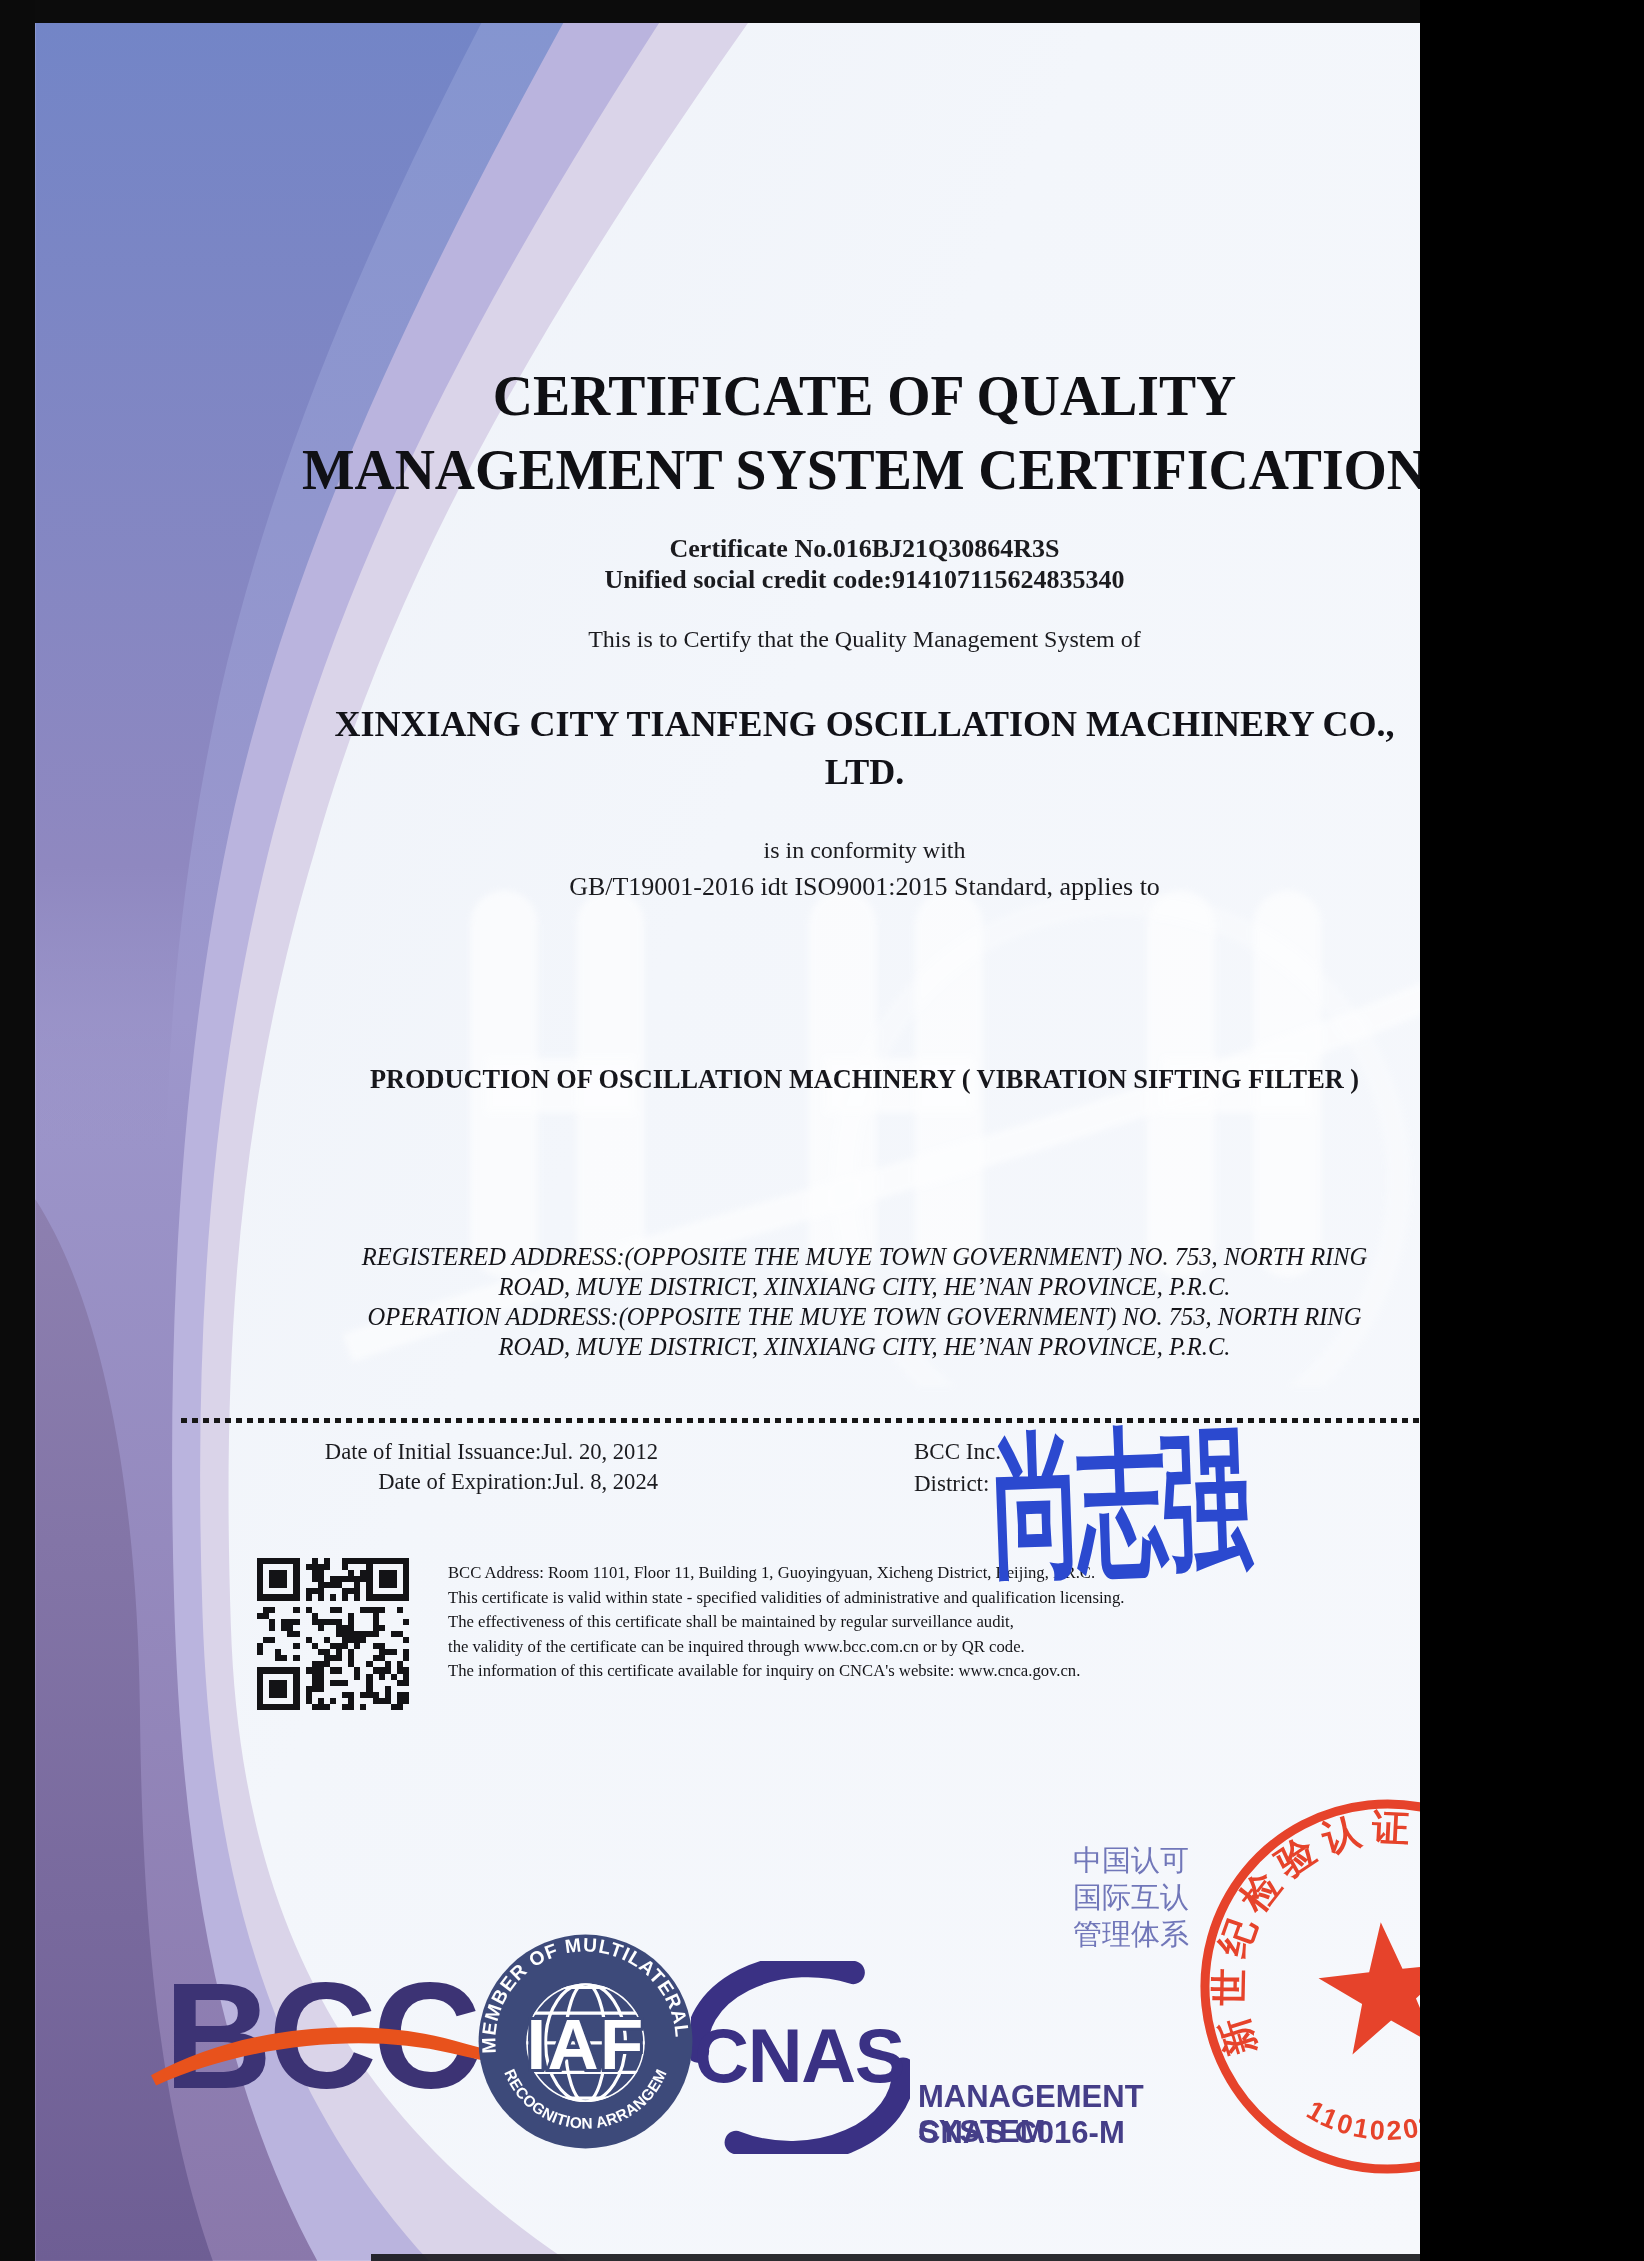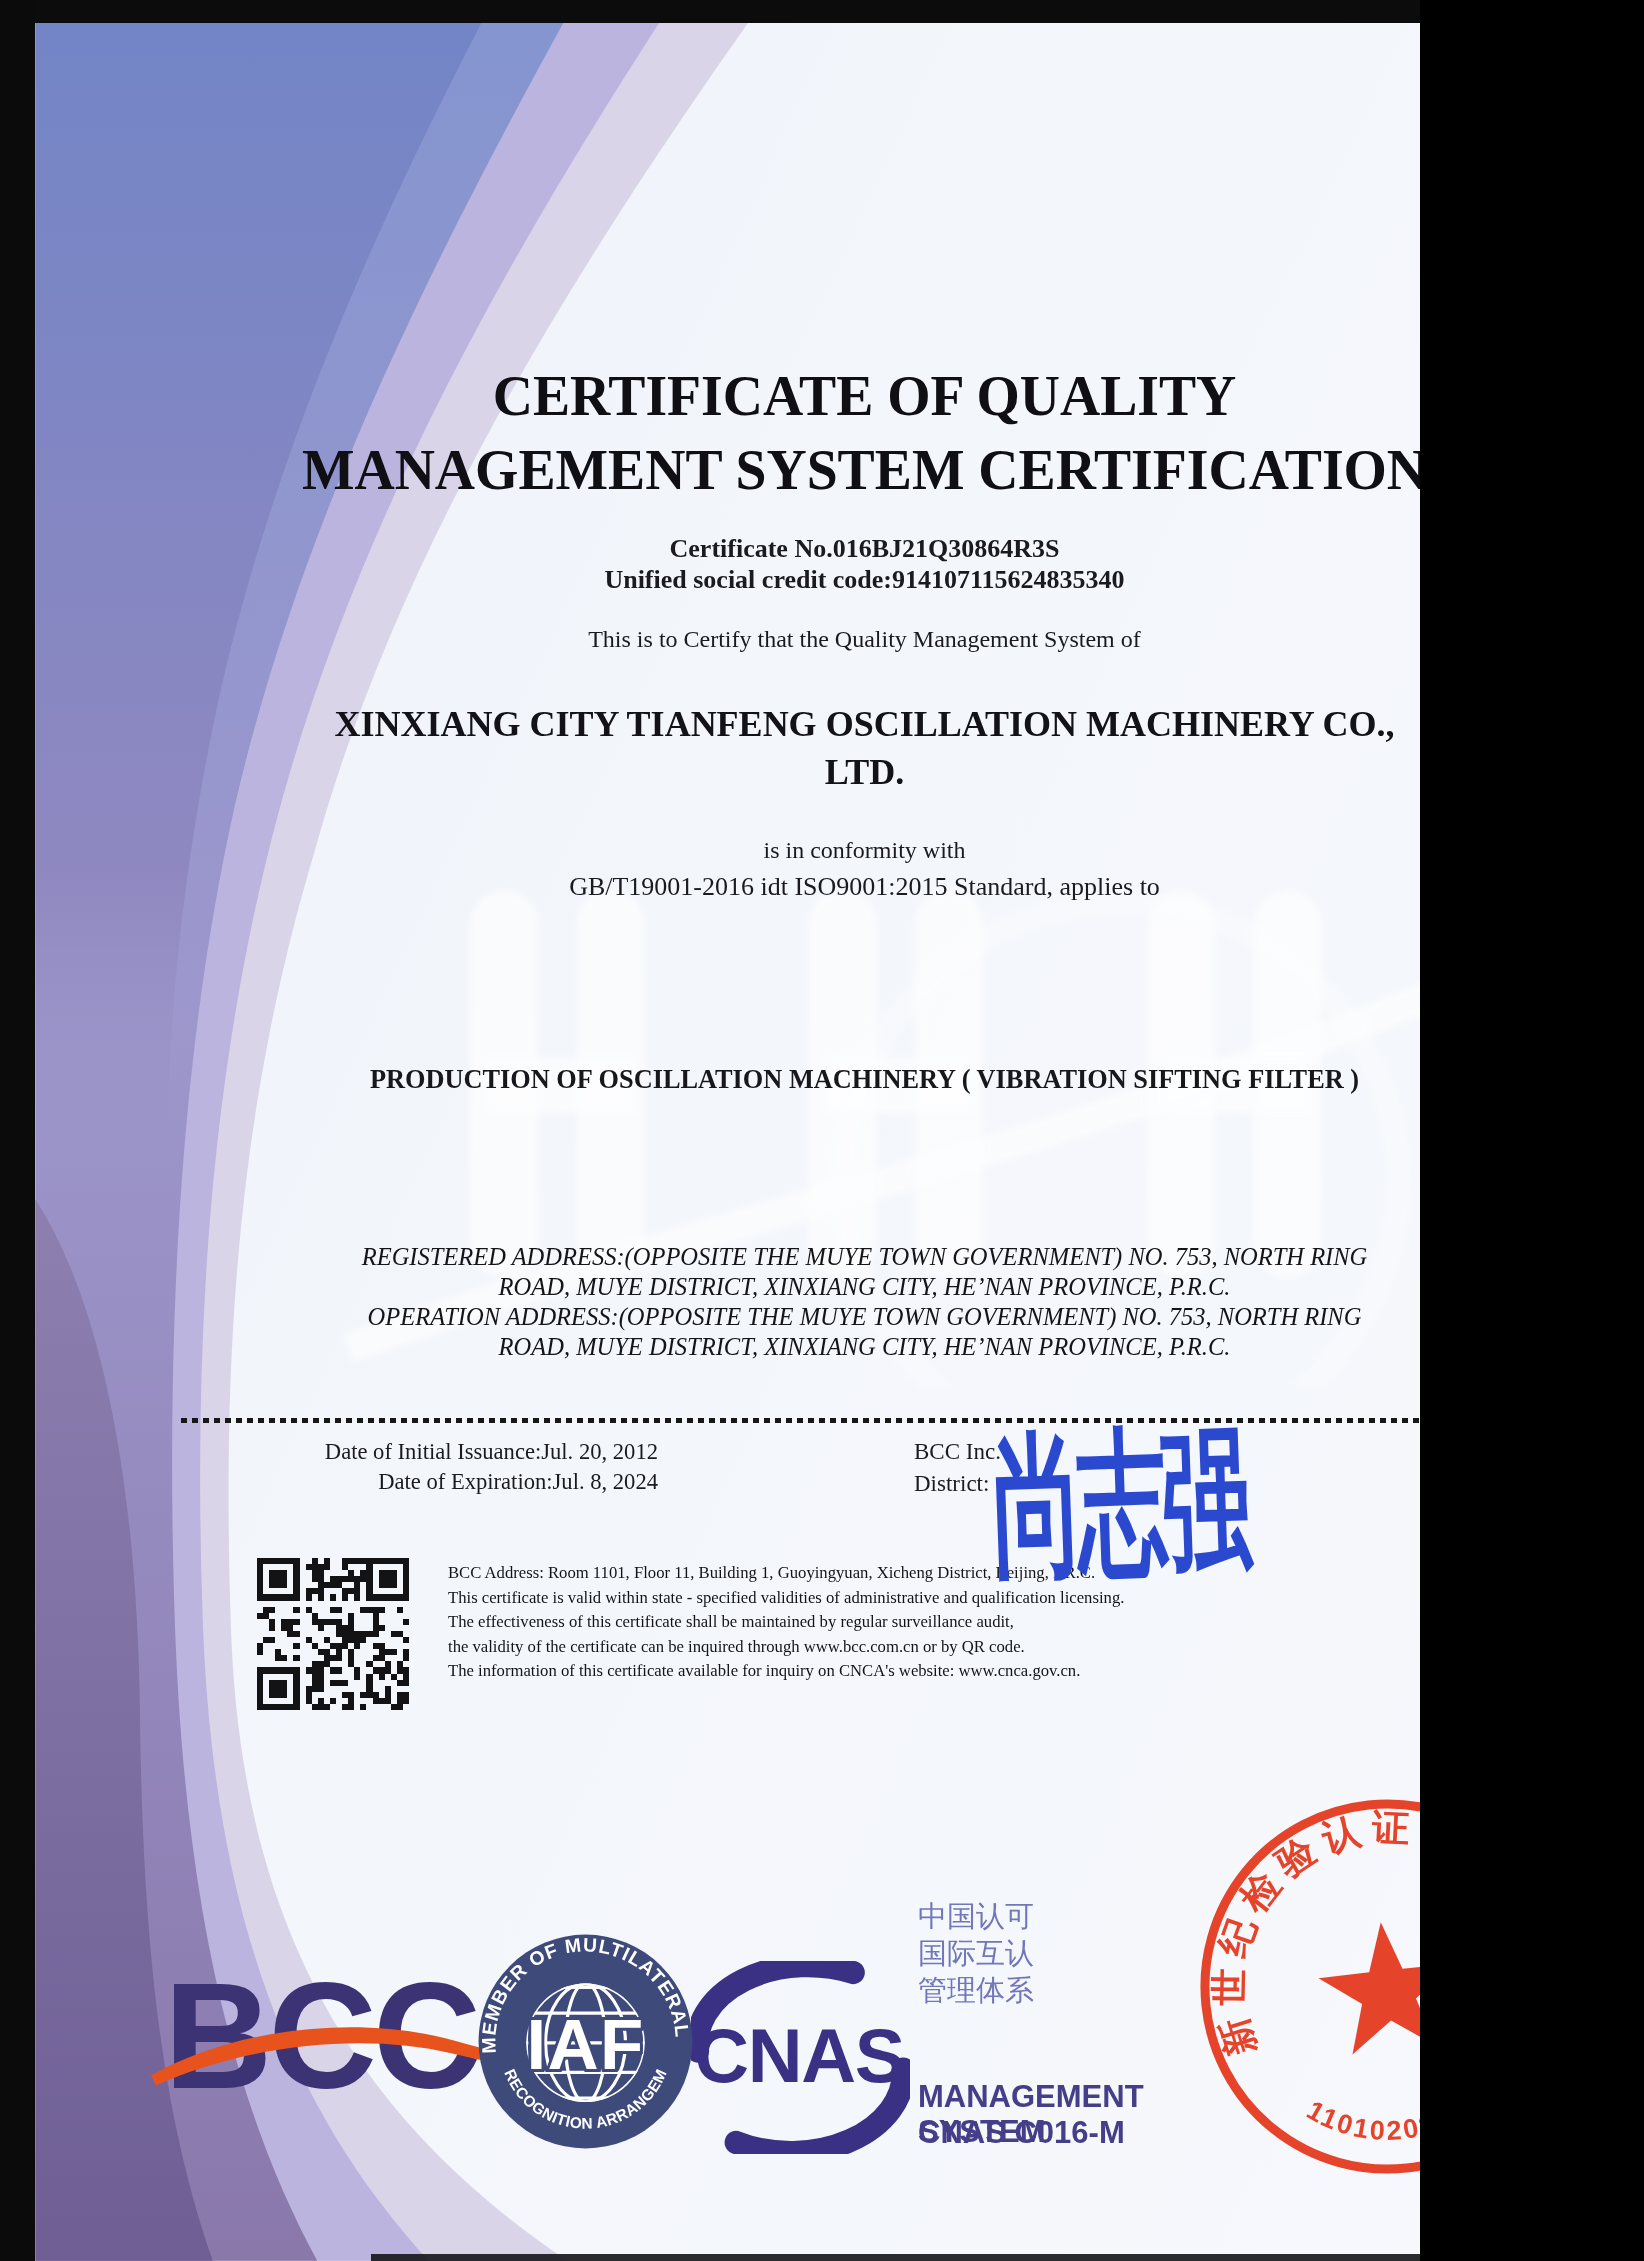--- a/index.html
+++ b/index.html
@@ -46,21 +46,21 @@
   #qr i.b{background:#131316;}
   .fineprint{left:448px;top:1561px;width:774px;font-size:17px;line-height:24.5px;text-align:left;
     z-index:10;transform:scaleX(.98);transform-origin:left;color:#141418;}
   
   .bcc-wrap{left:164px;top:1972px;width:464px;height:142px;z-index:10;}
   .bcc-text{position:absolute;left:0;top:0;font-family:"Liberation Sans",sans-serif;
     font-weight:bold;font-size:150px;line-height:129px;letter-spacing:-3.9px;color:#3c3374;}
   .bcc-swoosh{position:absolute;left:-13px;top:0;}
   #iaf{left:476px;top:1932px;z-index:12;}
   #cnas{left:691px;top:1961px;z-index:10;}
-  .cn-lines{left:918px;top:1898px;width:271px;text-align:left;z-index:10;
+  .cn-lines{left:918px;top:1842px;width:271px;text-align:right;z-index:10;
     font-family:"Liberation Sans",sans-serif;font-size:29px;line-height:37px;font-weight:500;color:#7177b9;}
   .mgmt{left:918px;top:2079px;width:361px;text-align:left;z-index:10;
     font-family:"Liberation Sans",sans-serif;font-size:31px;font-weight:bold;color:#453e88;line-height:35px;}
   .cnascode{left:918px;top:2115px;width:361px;text-align:left;z-index:10;
     font-family:"Liberation Sans",sans-serif;font-size:31px;font-weight:bold;color:#453e88;line-height:35px;}
   #stamp{left:1194px;top:1793px;z-index:20;opacity:.95;transform:rotate(-6deg);}
 </style>
 </head>
 <body>
 

